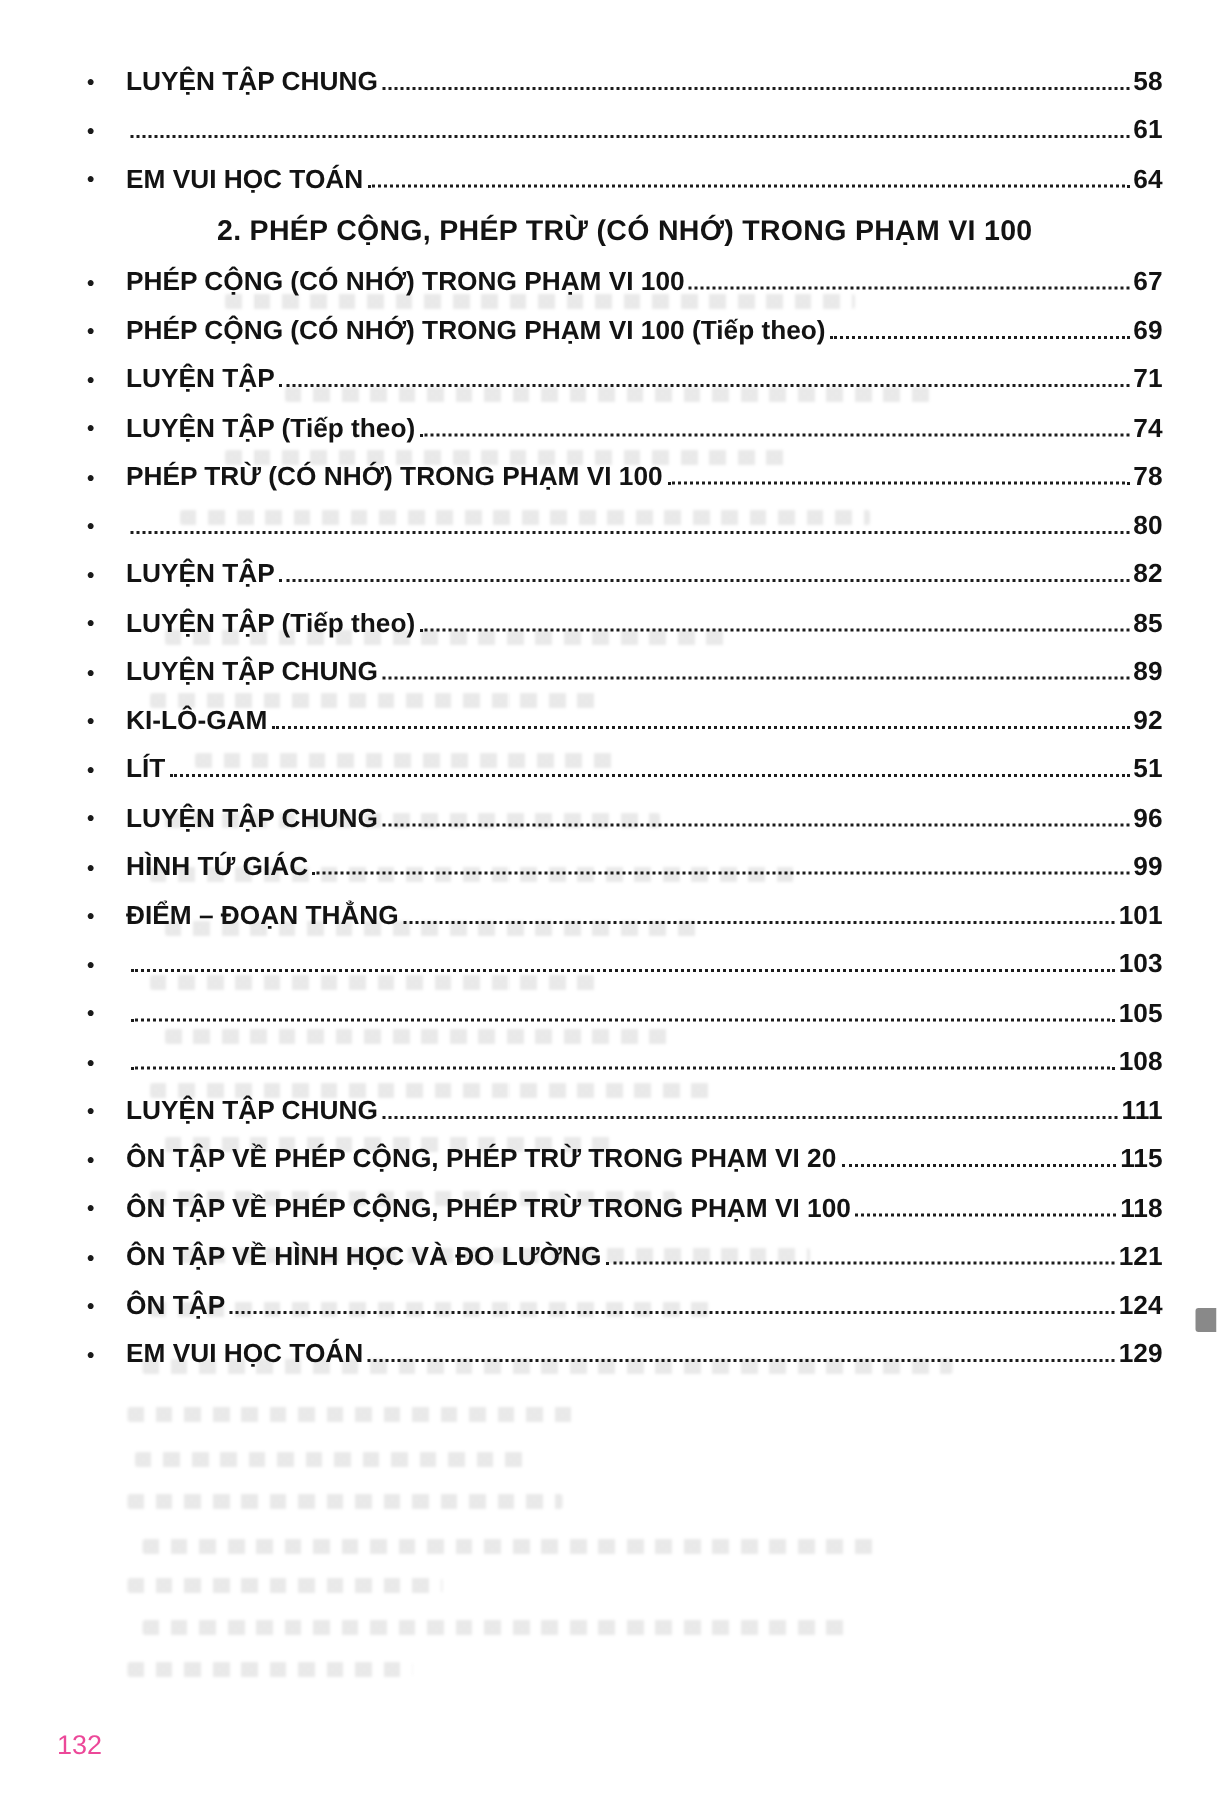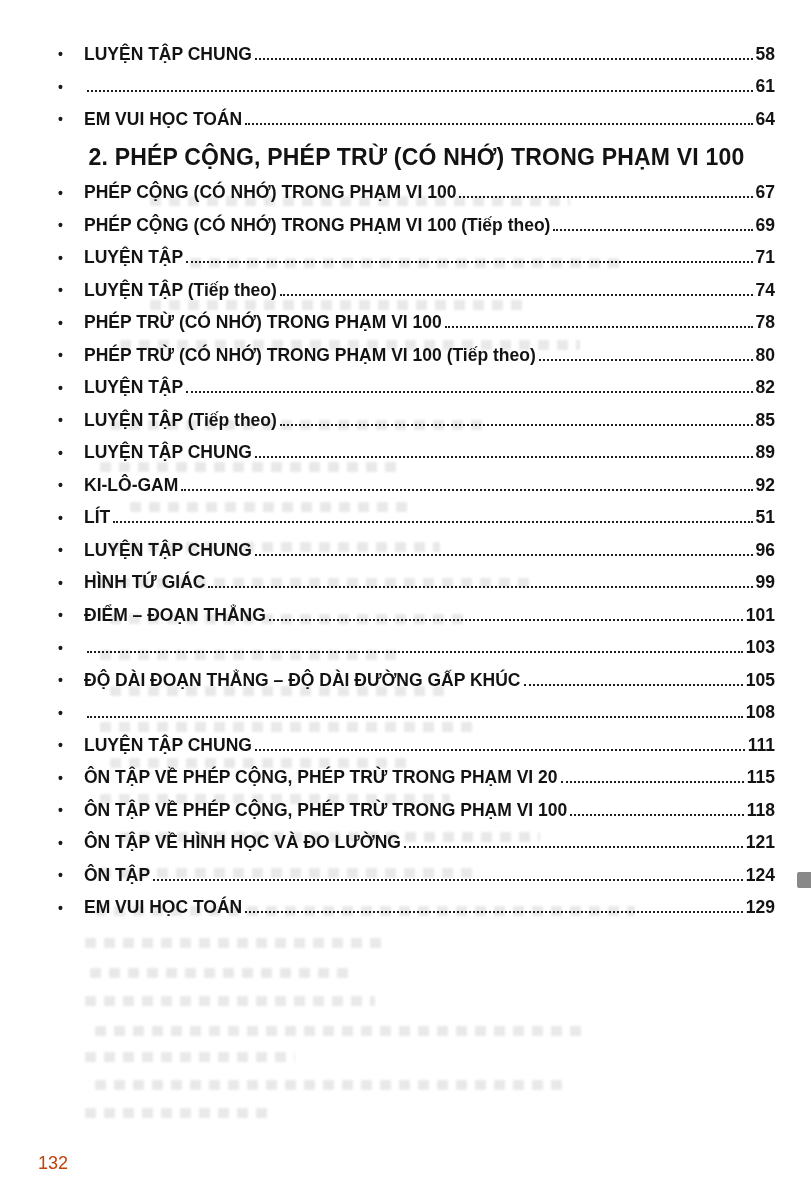--- a/index.html
+++ b/index.html
@@ -48,34 +48,34 @@
     min-width: 14px;
     height: 11px;
     box-sizing: border-box;
     border-bottom: 2.3px dotted #1c1c1c;
     margin: 0 3px;
   }
   .pagenum {
     flex: 0 0 auto;
   }
   h2.section-heading {
-    font-size: 23px;
+    font-size: 19px;
     font-weight: bold;
     text-align: center;
     margin: 8px 0 6px 0;
     letter-spacing: 0.2px;
     white-space: nowrap;
   }
   .page-num {
     position: absolute;
     left: 38px;
     bottom: 26px;
     font-size: 18px;
     font-weight: 400;
-    color: #c2410c;
+    color: #ec4899;
   }
   
   .ghost {
     position: absolute;
     inset: 0;
     z-index: 1;
     pointer-events: none;
     filter: blur(1.2px);
     opacity: 0.5;
   }
@@ -177,21 +177,20 @@
         <span class="pagenum">74</span>
       </li>
       <li class="toc-row">
         <span class="bullet">•</span>
         <span class="label">PHÉP TRỪ (CÓ NHỚ) TRONG PHẠM VI 100</span>
         <span class="leader"></span>
         <span class="pagenum">78</span>
       </li>
       <li class="toc-row">
         <span class="bullet">•</span>
-        <span class="label">PHÉP TRỪ (CÓ NHỚ) TRONG PHẠM VI 100 (Tiếp theo)</span>
         <span class="leader"></span>
         <span class="pagenum">80</span>
       </li>
       <li class="toc-row">
         <span class="bullet">•</span>
         <span class="label">LUYỆN TẬP</span>
         <span class="leader"></span>
         <span class="pagenum">82</span>
       </li>
       <li class="toc-row">
@@ -236,21 +235,20 @@
         <span class="leader"></span>
         <span class="pagenum">101</span>
       </li>
       <li class="toc-row">
         <span class="bullet">•</span>
         <span class="leader"></span>
         <span class="pagenum">103</span>
       </li>
       <li class="toc-row">
         <span class="bullet">•</span>
-        <span class="label">ĐỘ DÀI ĐOẠN THẲNG – ĐỘ DÀI ĐƯỜNG GẤP KHÚC</span>
         <span class="leader"></span>
         <span class="pagenum">105</span>
       </li>
       <li class="toc-row">
         <span class="bullet">•</span>
         <span class="leader"></span>
         <span class="pagenum">108</span>
       </li>
       <li class="toc-row">
         <span class="bullet">•</span>

